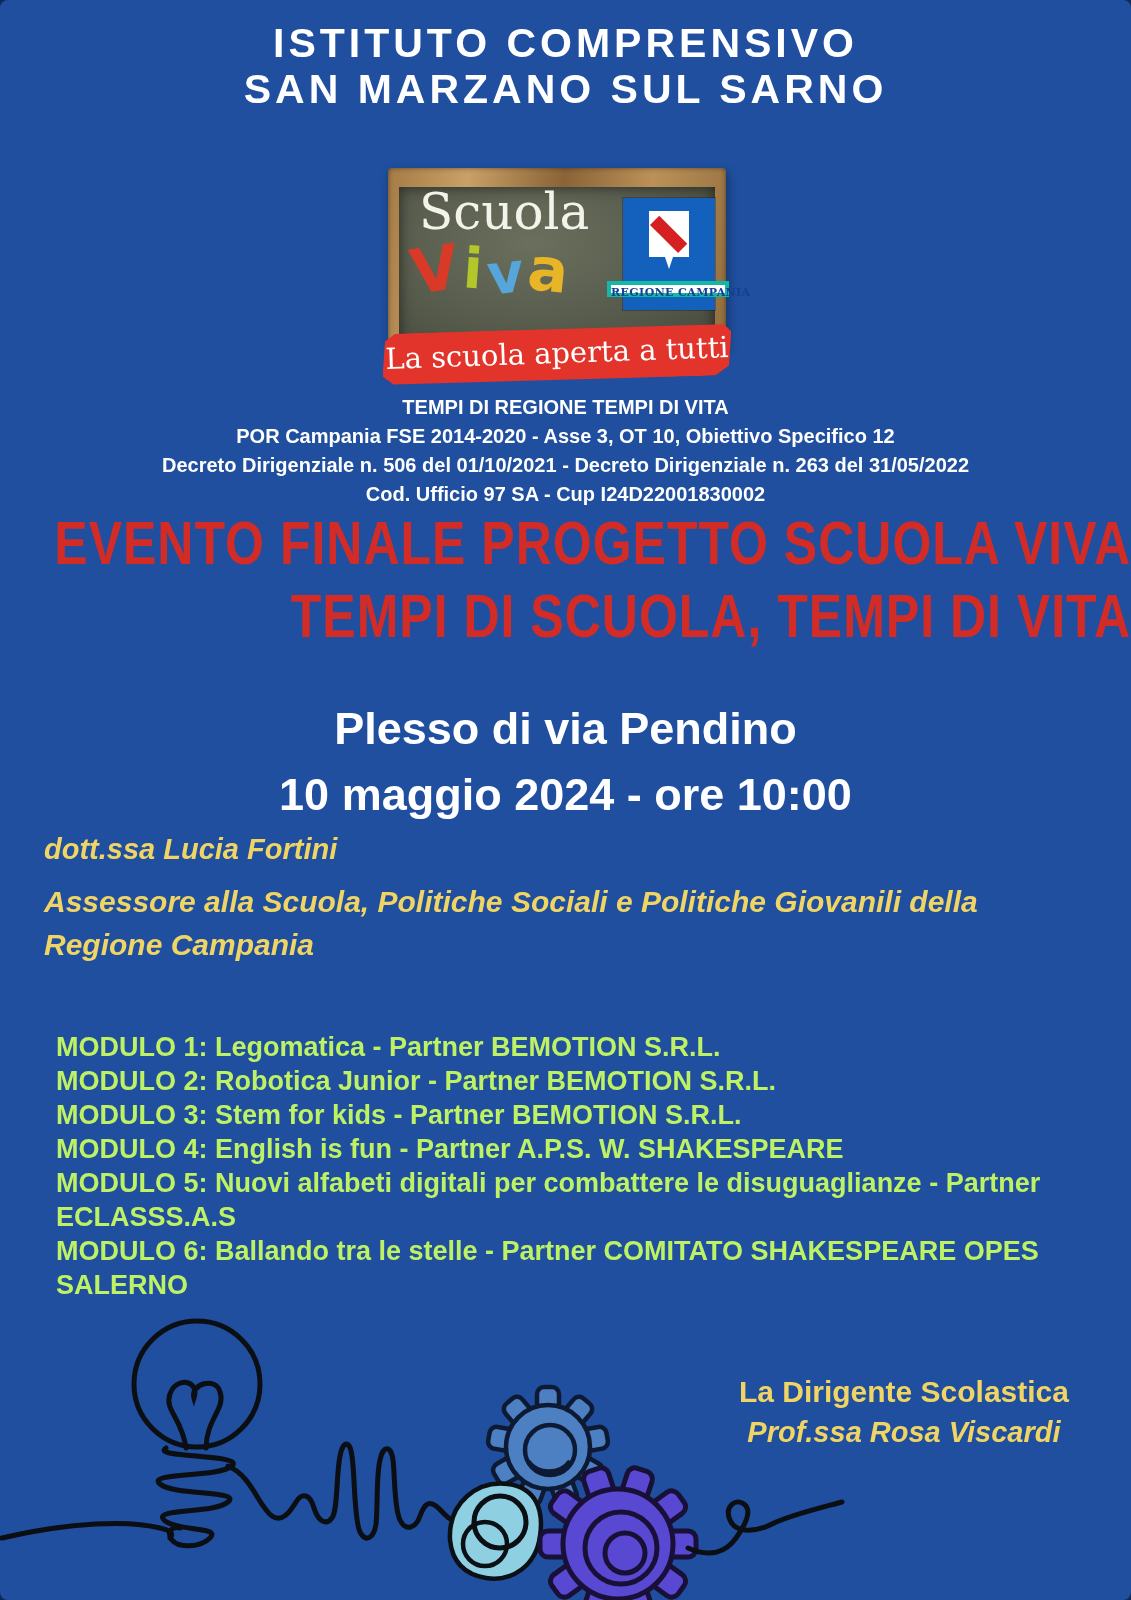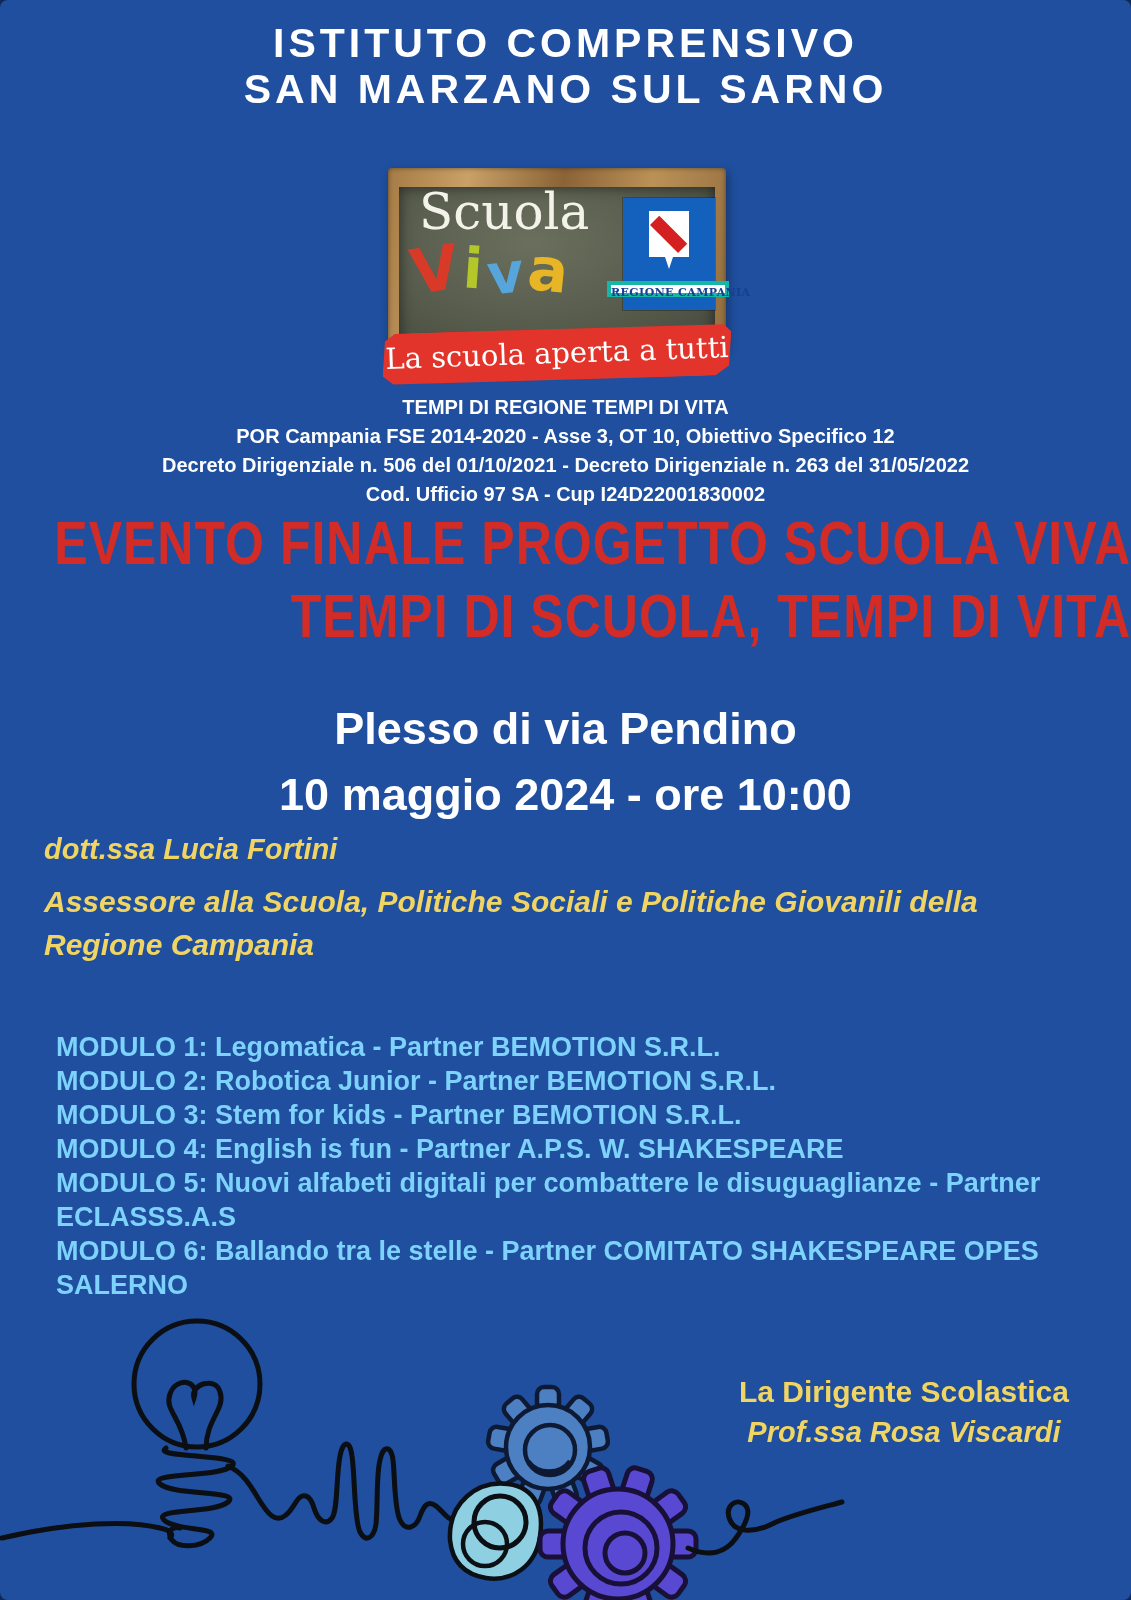--- a/index.html
+++ b/index.html
@@ -71,21 +71,21 @@
     color:#ffffff;font-weight:700;font-size:45px;line-height:66px;margin-top:32px;
   }
   
   .guest{position:absolute;left:44px;top:833px;width:1035px;font-style:italic;font-weight:700;}
   .guest .intro{font-size:30px;margin-bottom:10px;}
   .guest .name{font-size:29px;margin-bottom:14px;}
   .guest .role{font-size:30px;line-height:43px;}
   
   .modules{
     position:absolute;left:56px;top:1030px;width:1012px;
-    color:#7dd3fc;font-weight:700;font-size:27px;line-height:34px;
+    color:#bef264;font-weight:700;font-size:27px;line-height:34px;
   }
   
   .signature{position:absolute;right:62px;top:1372px;text-align:center;font-weight:700;margin-left:12px;}
   .sig-title{font-size:30px;line-height:40px;}
   .sig-name{font-size:29px;font-style:italic;line-height:40px;}
   
   .doodles{position:absolute;left:0;top:1280px;width:1131px;height:320px;}
 </style>
 </head>
 <body>

